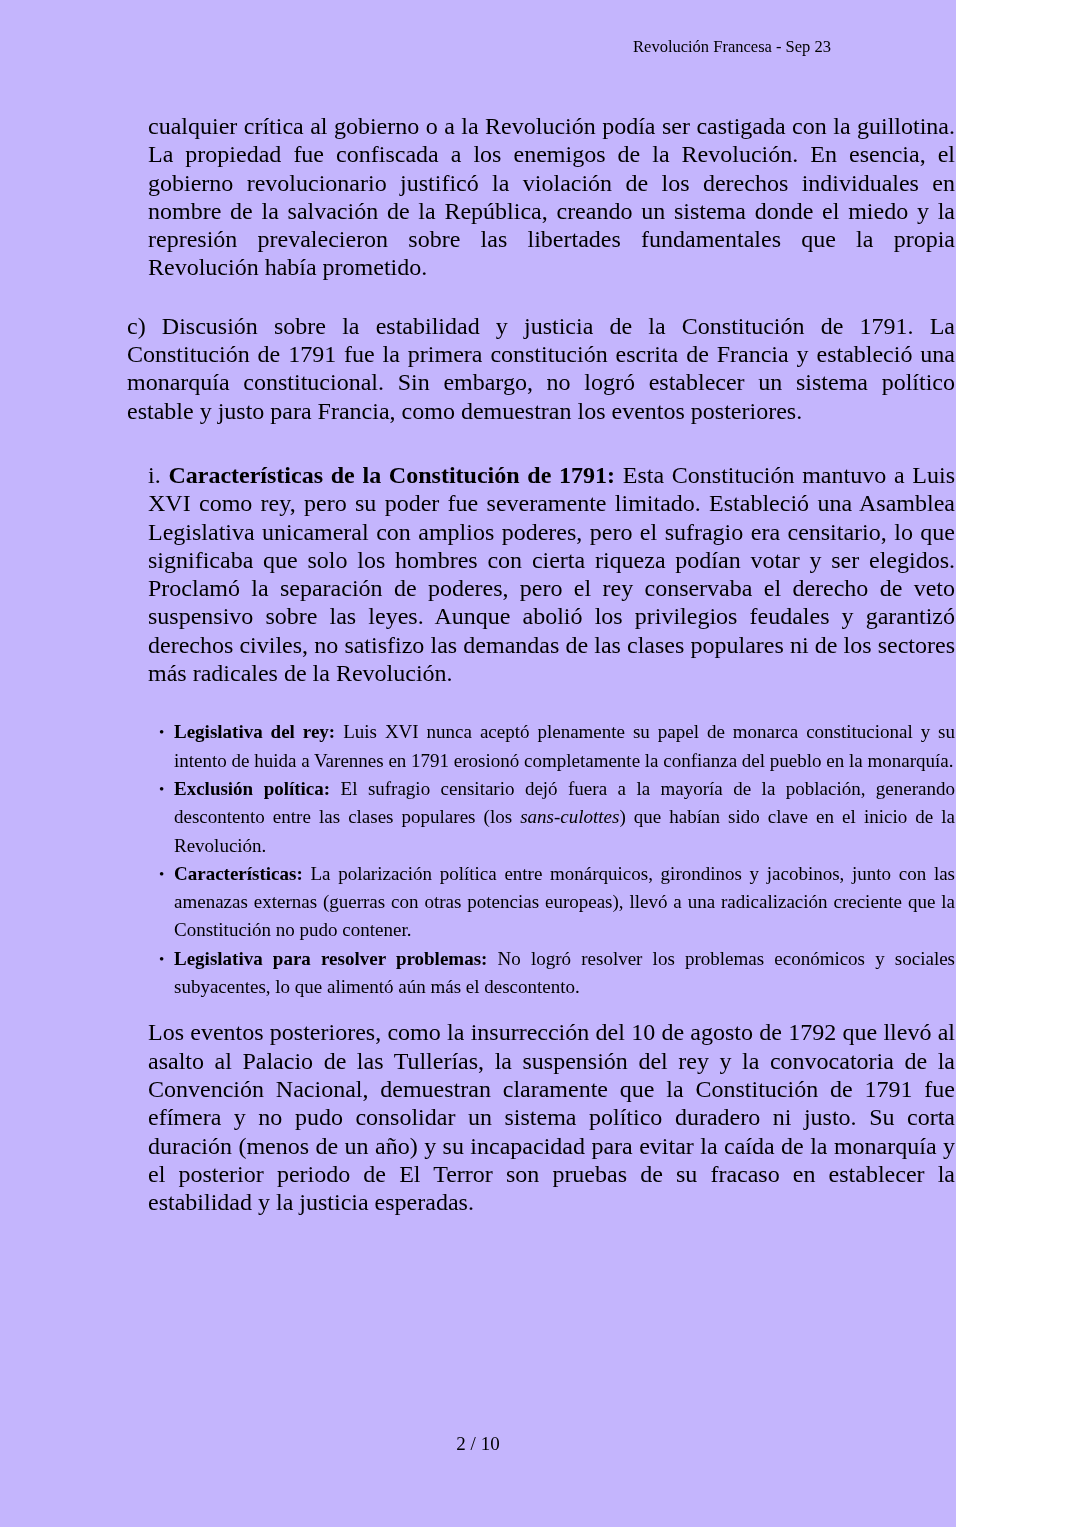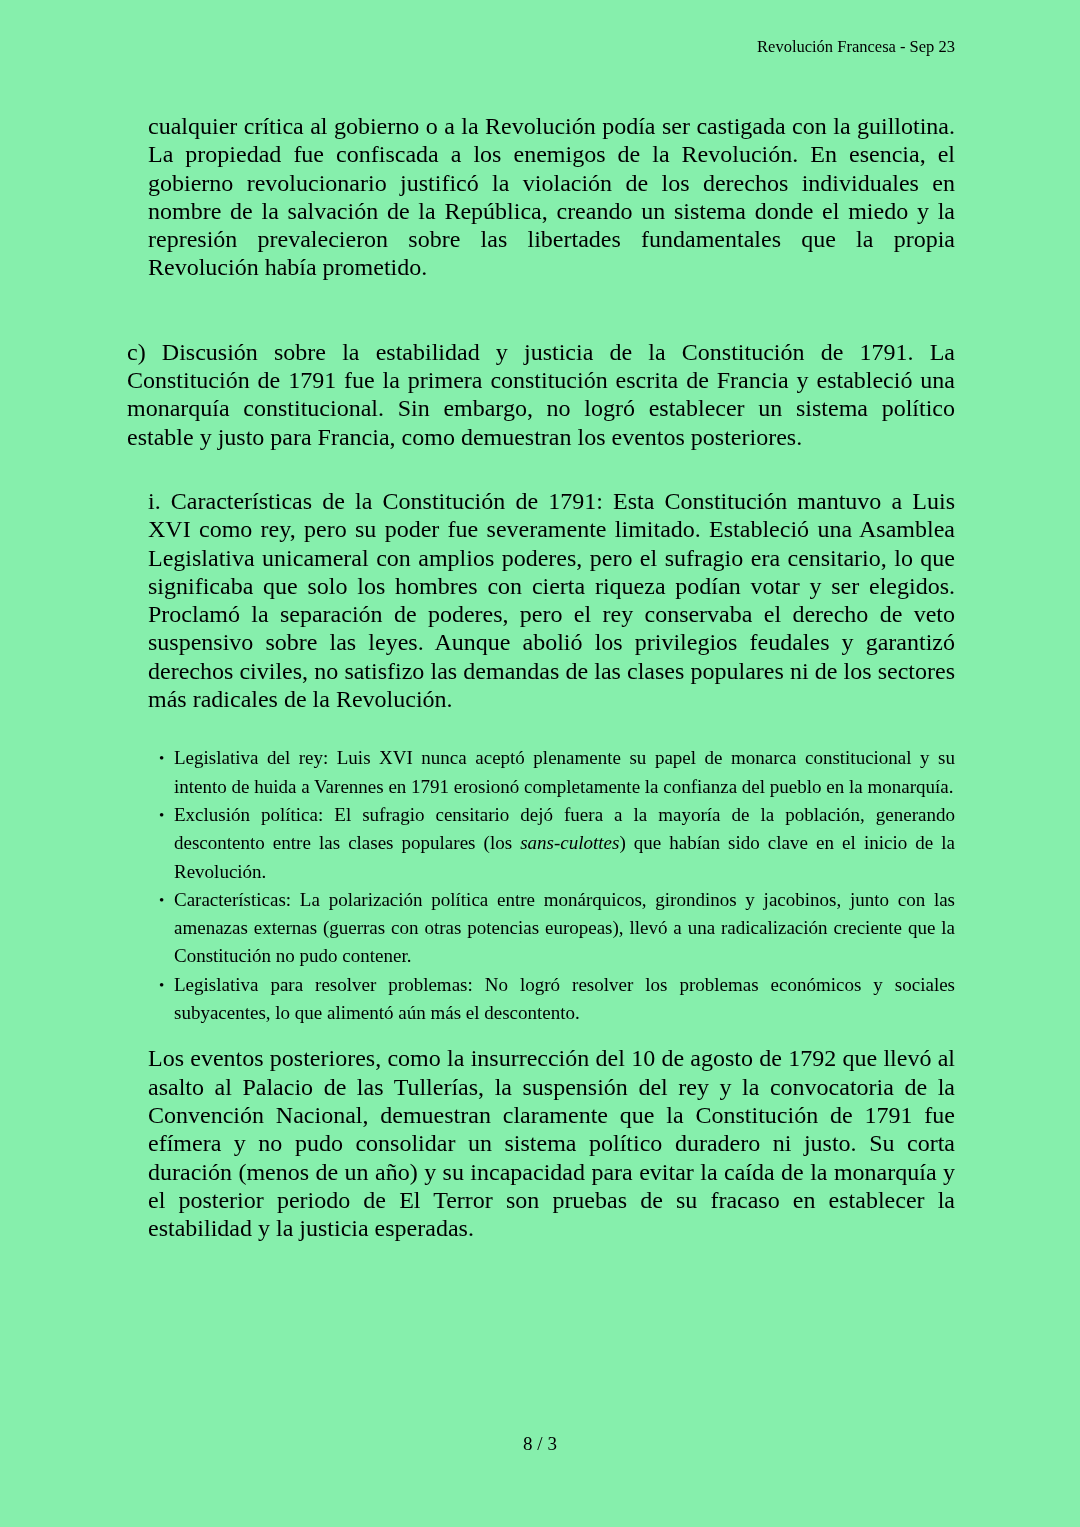--- a/index.html
+++ b/index.html
@@ -1,20 +1,20 @@
 <!DOCTYPE html>
 <html><head>
 <meta charset="utf-8">
 <style>
   html, body { margin: 0; padding: 0; background: #ffffff; }
   .page {
     position: relative;
-    width: 1080px;
+    width: 956px;
     height: 1527px;
-    background: #86efac;
+    background: #c4b5fd;
     color: #000000;
     font-family: "Liberation Serif", serif;
     overflow: hidden;
   }
   .header {
     position: absolute;
     top: 36px;
     right: 125px;
     font-size: 16.5px;
     line-height: 22px;
@@ -26,40 +26,40 @@
     left: 127px;
     width: 828px;
   }
   .para {
     margin: 0;
     font-size: 24px;
     line-height: 28.3px;
     text-align: justify;
   }
   .indent { margin-left: 21px; }
-  .p-c     { margin-top: 56px; }
+  .p-c     { margin-top: 30px; }
   .sec-i   { margin-top: 36px; }
   .sec-ii  { margin-top: 34px; }
   .bullets { margin-top: 31px; }
   .p-final { margin-top: 17px; }
   .bullet {
     position: relative;
     padding-left: 26px;
     font-size: 19px;
     line-height: 28.3px;
     text-align: justify;
   }
   .bullet .marker {
     position: absolute;
     left: 11px;
     top: 0;
     font-size: 15px;
     line-height: 28.3px;
   }
-  b { font-weight: normal; }
+  b { font-weight: bold; }
   .it { font-style: italic; }
   .footer {
     position: absolute;
     top: 1430px;
     left: 0;
     width: 100%;
     text-align: center;
     font-size: 19px;
     line-height: 28px;
   }
@@ -89,15 +89,15 @@
       <div class="bullet"><span class="marker">•</span><b>Características:</b><span> La polarización política entre monárquicos, girondinos y jacobinos, junto con las amenazas externas (guerras con otras potencias europeas), llevó a una radicalización creciente que la Constitución no pudo contener.</span></div>
 
       <div class="bullet"><span class="marker">•</span><b>Legislativa para resolver problemas:</b><span> No logró resolver los problemas económicos y sociales subyacentes, lo que alimentó aún más el descontento.</span></div>
 
     </div>
 
     <p class="para indent p-final">Los eventos posteriores, como la insurrección del 10 de agosto de 1792 que llevó al asalto al Palacio de las Tullerías, la suspensión del rey y la convocatoria de la Convención Nacional, demuestran claramente que la Constitución de 1791 fue efímera y no pudo consolidar un sistema político duradero ni justo. Su corta duración (menos de un año) y su incapacidad para evitar la caída de la monarquía y el posterior periodo de El Terror son pruebas de su fracaso en establecer la estabilidad y la justicia esperadas.</p>
 
   </div>
 
-  <div class="footer">8 / 3</div>
+  <div class="footer">2 / 10</div>
 
 </div>
 
 </body></html>

